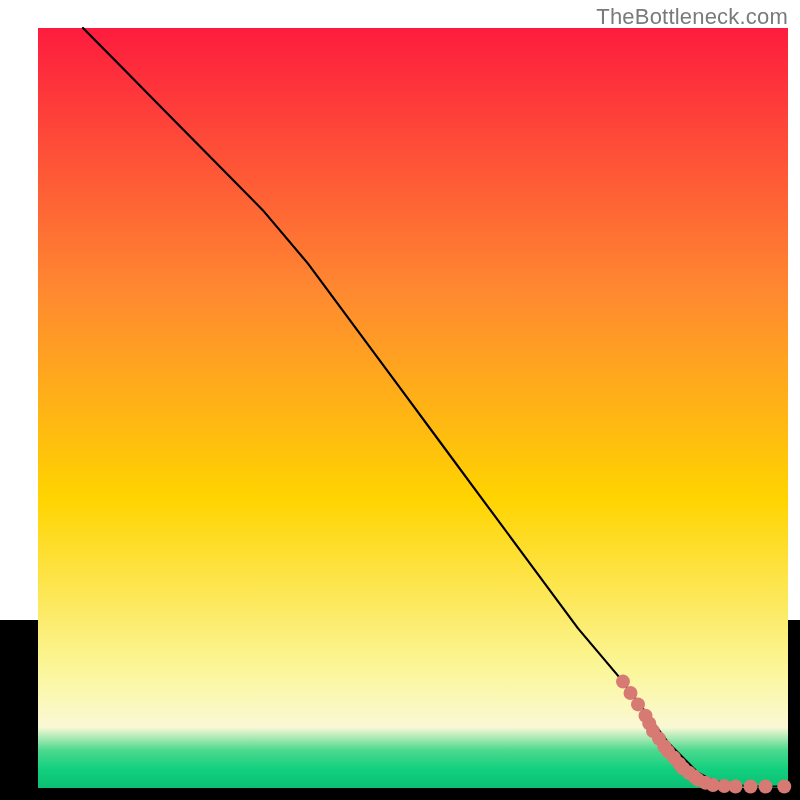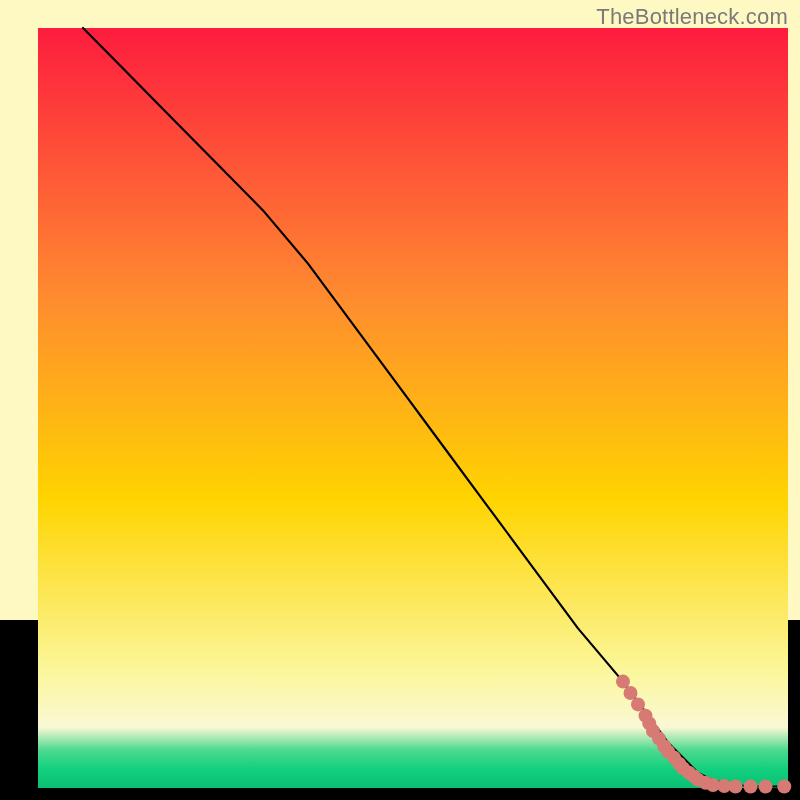--- a/index.html
+++ b/index.html
@@ -8,21 +8,21 @@
     width: 800px;
     height: 800px;
     overflow: hidden;
     background: #000;
     font-family: Arial, Helvetica, sans-serif;
   }
   .frame {
     position: relative;
     width: 800px;
     height: 620px;
-    background: #fef9c3;
+    background: #ffffff;
   }
   .attribution {
     position: absolute;
     top: 4px;
     right: 12px;
     color: #7a7a7a;
     font-size: 22px;
     font-weight: 500;
     letter-spacing: 0.2px;
     z-index: 3;

